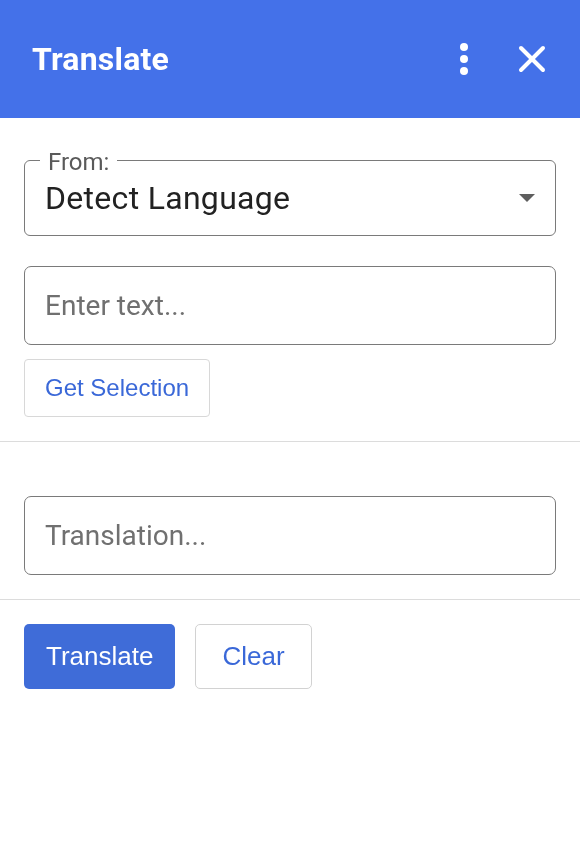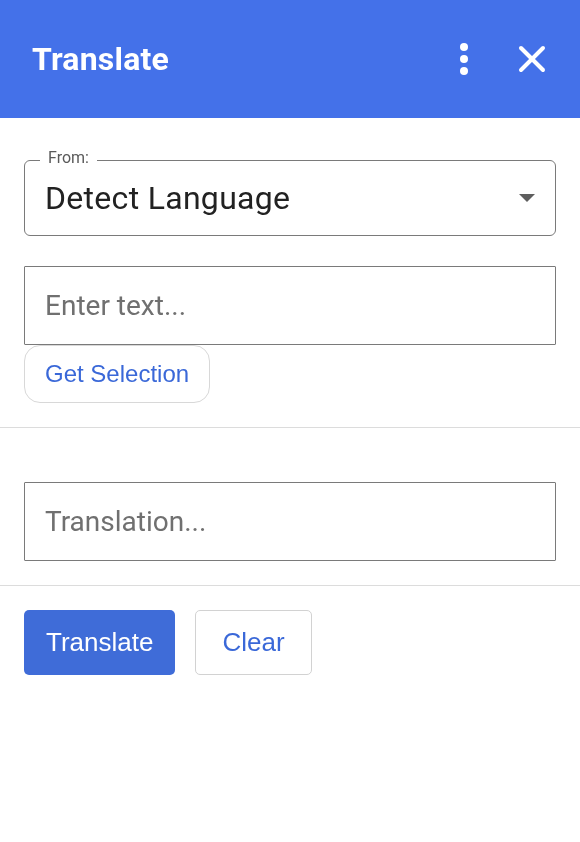--- a/index.html
+++ b/index.html
@@ -54,21 +54,21 @@
     .select-wrap {
       position: relative;
       margin-top: 18px;
     }
     .sel-label {
       position: absolute;
       top: -12px;
       left: 16px;
       background: #fff;
       padding: 0 8px;
-      font-size: 16px;
+      font-size: 24px;
       color: #5a5a5a;
     }
     .select-box {
       width: 100%;
       border: 1px solid #7a7a7a;
       border-radius: 6px;
       padding: 18px 20px;
       display: flex;
       align-items: center;
       justify-content: space-between;
@@ -82,43 +82,44 @@
     .caret {
       width: 0;
       height: 0;
       border-left: 8px solid transparent;
       border-right: 8px solid transparent;
       border-top: 8px solid #5e5e5e;
     }
     .text-box {
       width: 100%;
       border: 1px solid #7a7a7a;
-      border-radius: 1px;
+      border-radius: 7px;
       padding: 22px 20px;
       font-size: 28px;
       color: #222;
       margin-top: 30px;
       background: #fff;
     }
     .text-box::placeholder {
       color: #707070;
     }
     .text-box.output {
       color: #4d7c0f;
     }
     .secondary-btn {
       display: inline-block;
       border: 1px solid #d8d8d8;
-      border-radius: 16px;
+      border-radius: 4px;
       padding: 14px 20px;
       font-size: 24px;
       color: #3a68d8;
       font-weight: 500;
       background: #fff;
       cursor: pointer;
+      margin-top: 14px;
     }
     .action-row {
       padding: 24px 24px;
       display: flex;
       gap: 20px;
     }
     .primary-btn {
       background: #3f6cd8;
       color: #fff;
       border: none;

